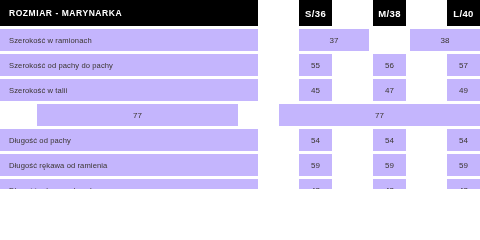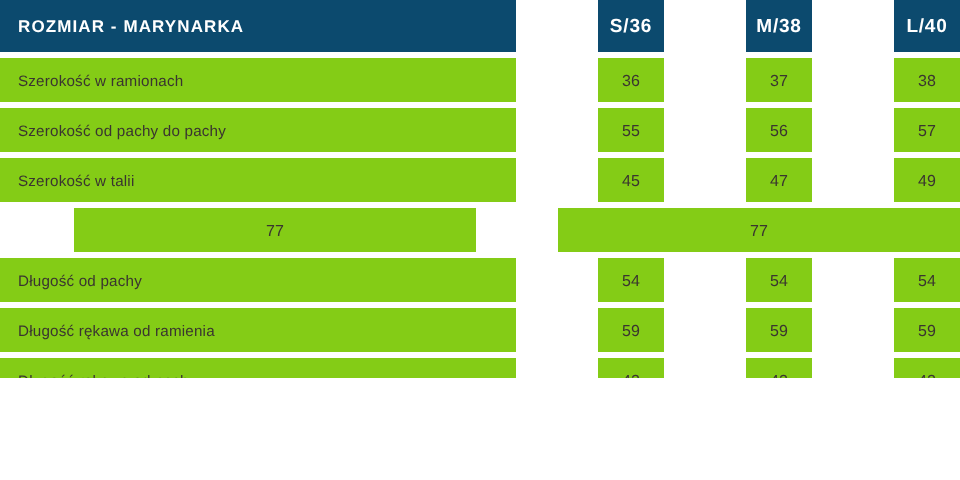--- a/index.html
+++ b/index.html
@@ -49,39 +49,39 @@
   }
 
   .cell.size-col {
     flex: 1 1 0;
     justify-content: center;
     margin-left: 37px;
   }
 
   
   .header-row .cell {
-    background: #0c4a6e;
+    background: #000000;
     color: #ffffff;
   }
 
   .header-row .label-col {
     font-size: 8.5px;
     font-weight: bold;
     letter-spacing: 0.55px;
   }
 
   .header-row .size-col {
     font-size: 9.5px;
     font-weight: bold;
     letter-spacing: 0.4px;
   }
 
   
   .body-row .cell {
-    background: #84cc16;
+    background: #c4b5fd;
     color: #3a3530;
   }
 
   .body-row .label-col {
     font-size: 7.6px;
     letter-spacing: 0.1px;
   }
 
   .body-row .size-col {
     font-size: 8px;
@@ -105,23 +105,20 @@
     <div class="cell size-col">
       <span>L/40</span>
     </div>
   </div>
 
   <div class="row body-row">
     <div class="cell label-col">
       <span>Szerokość w ramionach</span>
     </div>
     <div class="cell size-col">
-      <span>36</span>
-    </div>
-    <div class="cell size-col">
       <span>37</span>
     </div>
     <div class="cell size-col">
       <span>38</span>
     </div>
   </div>
 
   <div class="row body-row">
     <div class="cell label-col">
       <span>Szerokość od pachy do pachy</span>

